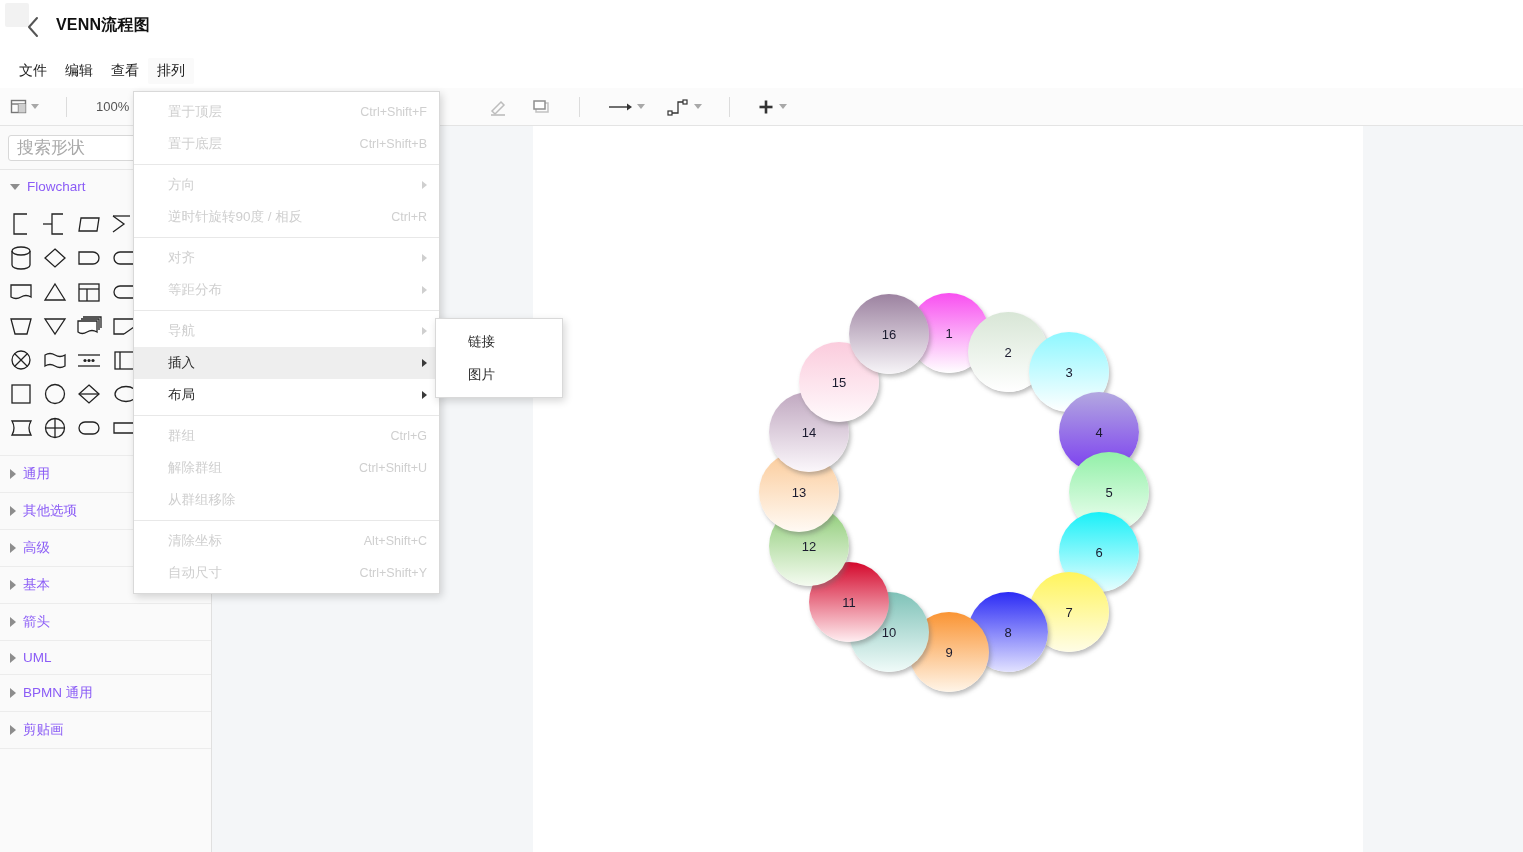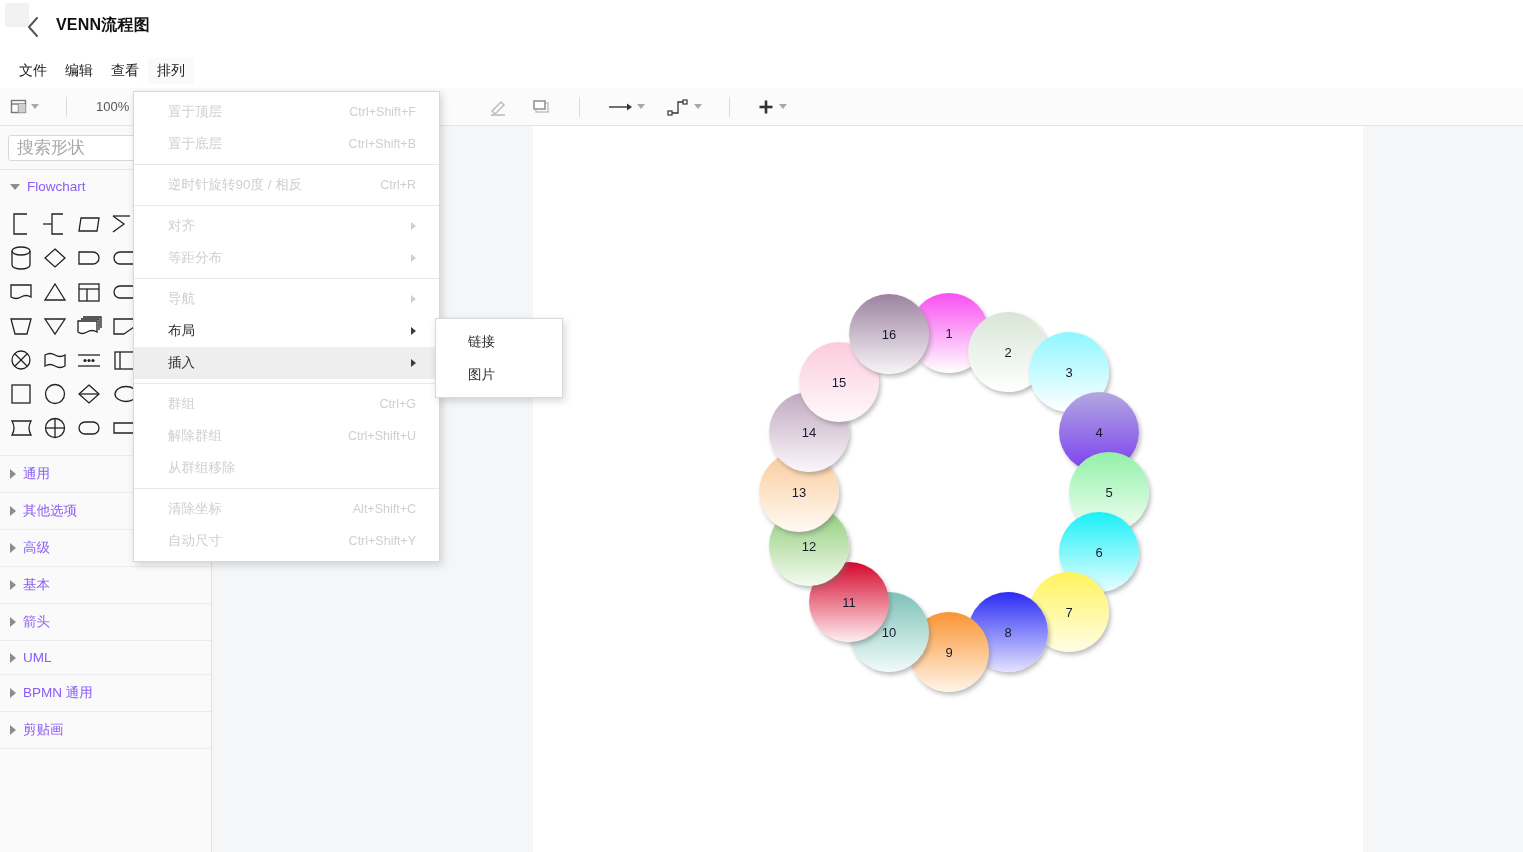--- a/index.html
+++ b/index.html
@@ -109,21 +109,21 @@
   }
 
   
   .dropdown {
     position: absolute; left: 133px; top: 91px; width: 307px;
     background: #fff; border: 1px solid #d9d9d9;
     box-shadow: 2px 3px 8px rgba(0,0,0,.16); padding: 4px 0; z-index: 50;
   }
   .dd-item {
     position: relative; display: flex; align-items: center;
-    height: 32px; padding: 0 23px 0 34px; font-size: 13.5px;
+    height: 32px; padding: 0 12px 0 34px; font-size: 13.5px;
     color: #2b2b2b; cursor: pointer; white-space: nowrap;
   }
   .dd-item.disabled { color: #cfcfcf; cursor: default; }
   .dd-item.hl { background: #eeeeee; }
   .dd-shortcut { margin-left: auto; font-size: 12.5px; color: #cfcfcf; }
   .dd-arrow {
     margin-left: auto; width: 0; height: 0;
     border-top: 4.5px solid transparent; border-bottom: 4.5px solid transparent;
     border-left: 5.5px solid #cfcfcf;
   }
@@ -504,43 +504,47 @@
       <div class="dd-item disabled">
         <span>置于顶层</span>
         <span class="dd-shortcut">Ctrl+Shift+F</span>
       </div>
       <div class="dd-item disabled">
         <span>置于底层</span>
         <span class="dd-shortcut">Ctrl+Shift+B</span>
       </div>
       <div class="dd-sep"></div>
       <div class="dd-item disabled">
+        <span>方向</span>
+        <span class="dd-arrow"></span>
+      </div>
+      <div class="dd-item disabled">
         <span>逆时针旋转90度 / 相反</span>
         <span class="dd-shortcut">Ctrl+R</span>
       </div>
       <div class="dd-sep"></div>
       <div class="dd-item disabled">
         <span>对齐</span>
         <span class="dd-arrow"></span>
       </div>
       <div class="dd-item disabled">
         <span>等距分布</span>
         <span class="dd-arrow"></span>
       </div>
       <div class="dd-sep"></div>
       <div class="dd-item disabled">
         <span>导航</span>
         <span class="dd-arrow"></span>
       </div>
+      <div class="dd-item enabled hl">
+        <span>插入</span>
+        <span class="dd-arrow"></span>
+      </div>
       <div class="dd-item enabled">
         <span>布局</span>
-        <span class="dd-arrow"></span>
-      </div>
-      <div class="dd-item enabled hl">
-        <span>插入</span>
         <span class="dd-arrow"></span>
       </div>
       <div class="dd-sep"></div>
       <div class="dd-item disabled">
         <span>群组</span>
         <span class="dd-shortcut">Ctrl+G</span>
       </div>
       <div class="dd-item disabled">
         <span>解除群组</span>
         <span class="dd-shortcut">Ctrl+Shift+U</span>

